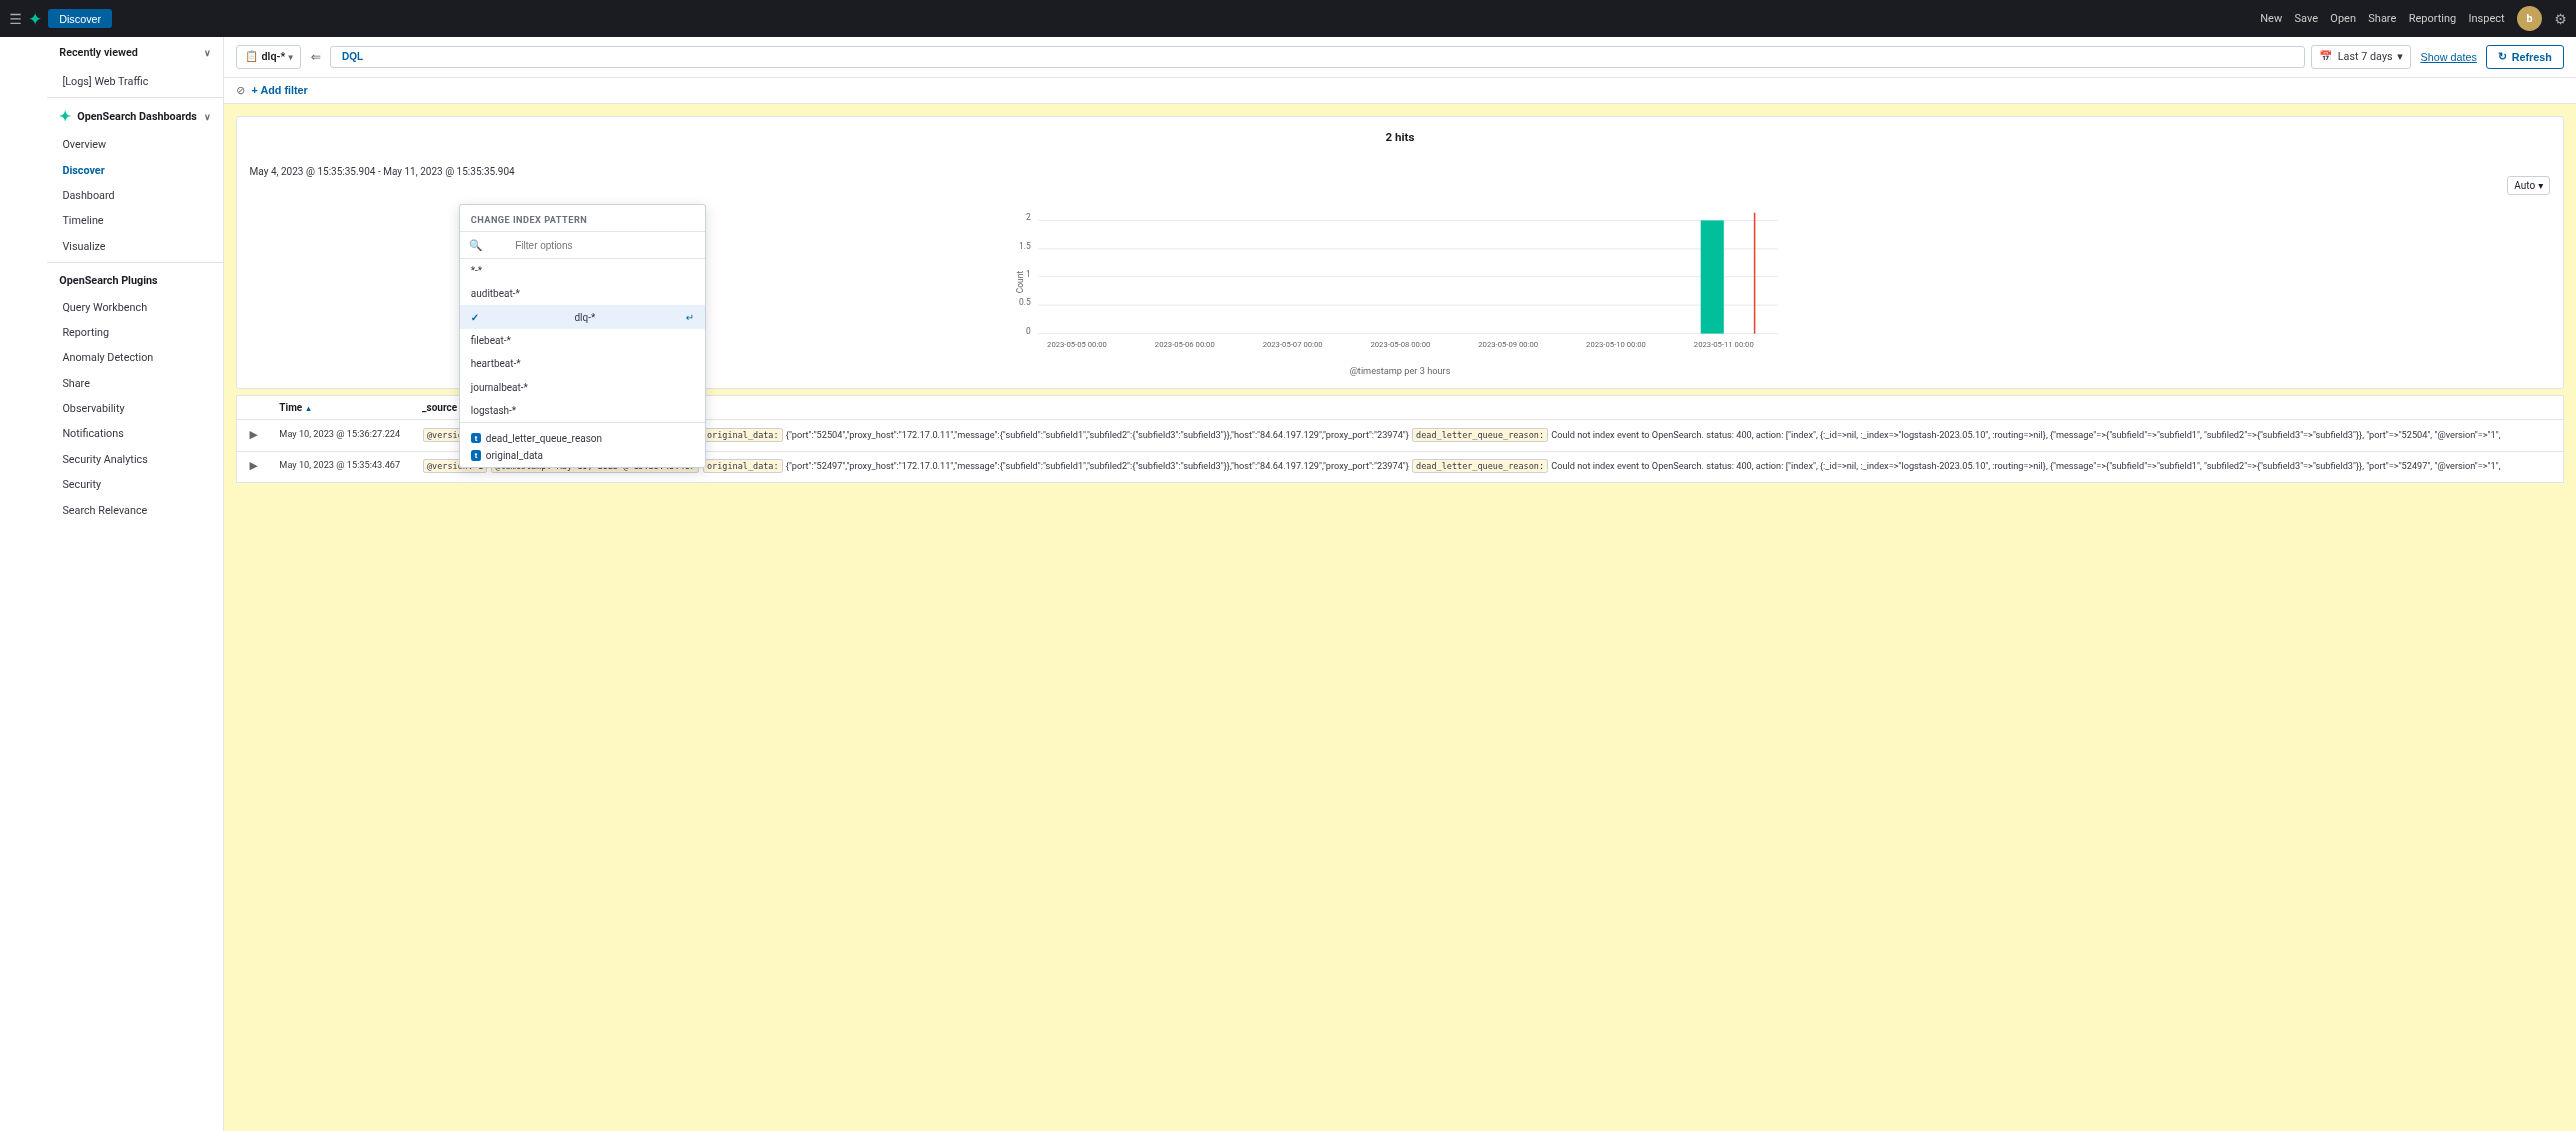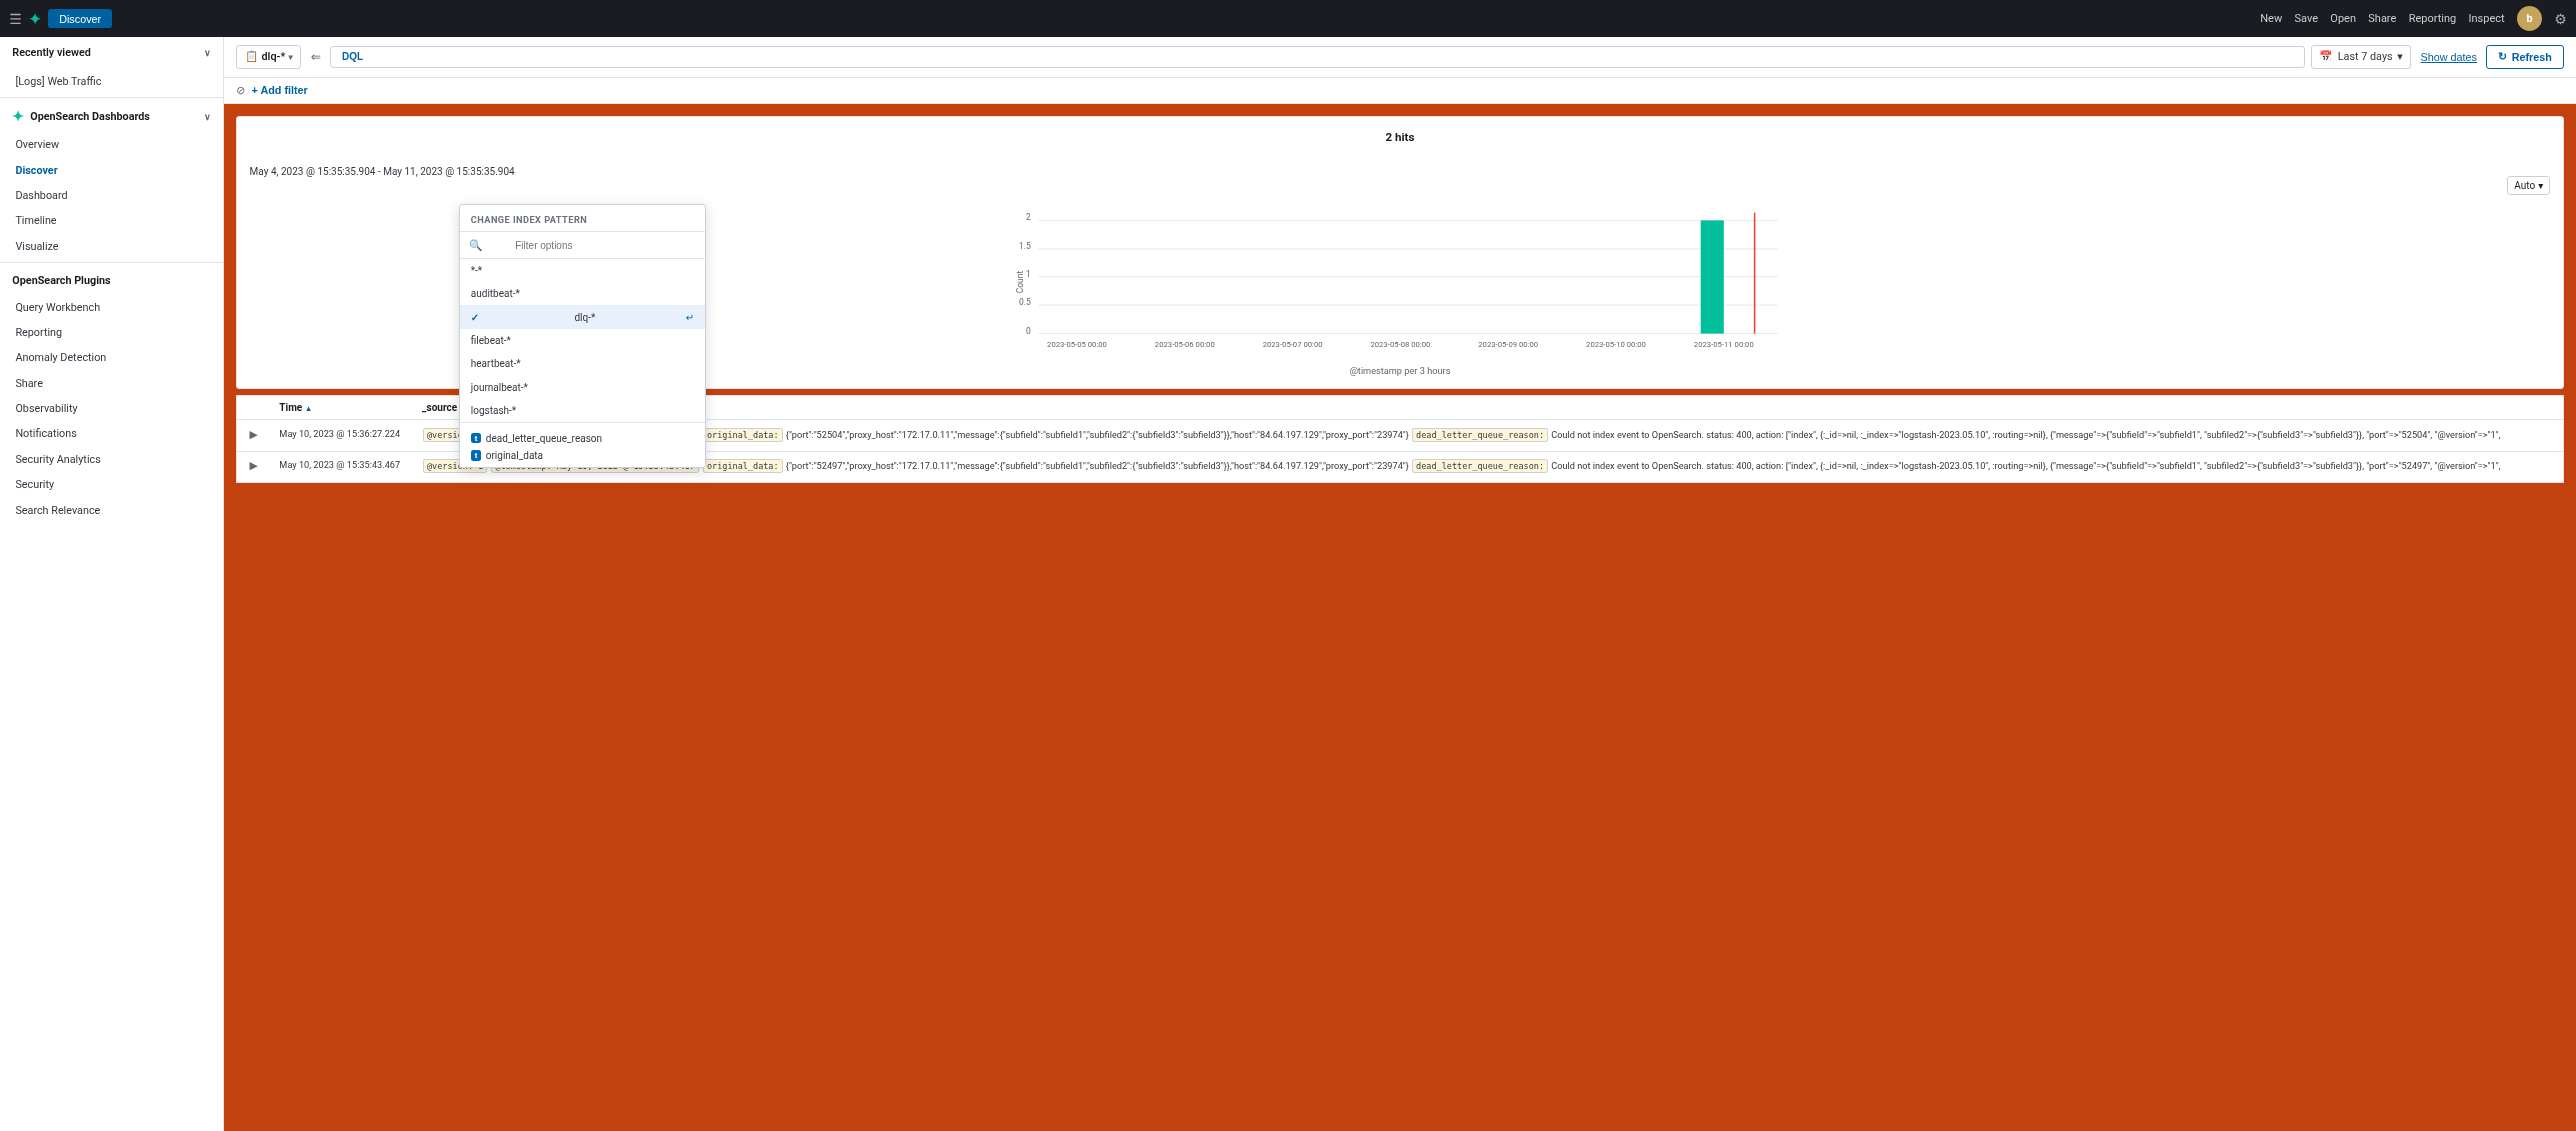--- a/index.html
+++ b/index.html
@@ -26,21 +26,21 @@
       color: #fff; font-weight: bold; font-size: 10.8px; cursor: pointer;
     }
     .navbar-gear { color: #aaa; font-size: 14px; cursor: pointer; }
 
     
     .app-layout { display: flex; height: calc(100vh - 37px); }
 
     
     .sidebar {
       width: 224px; background: #fff; border-right: 0.8px solid #e0e3e8;
-      overflow-y: auto; flex-shrink: 0; display: flex; flex-direction: column;
+      overflow-y: auto; flex-shrink: 0; display: flex; flex-direction: column; padding-left: 47px;
     }
     .sidebar-section-header {
       display: flex; align-items: center; justify-content: space-between;
       padding: 9.2px 12.3px; cursor: pointer; font-weight: 600; font-size: 10.8px;
       color: #1a1c21;
     }
     .sidebar-section-header .chevron { color: #666; font-size: 9.2px; }
     .sidebar-item {
       padding: 6.2px 12.3px 6.2px 15.4px; cursor: pointer; font-size: 10.8px; color: #343741;
       display: flex; align-items: center; gap: 6.2px;
@@ -109,21 +109,21 @@
       display: flex; align-items: center; gap: 6.2px; padding: 6.2px 12.3px;
       background: #fff; border-bottom: 0.8px solid #e0e3e8; flex-shrink: 0;
     }
     .filter-icon { color: #666; font-size: 10.8px; }
     .add-filter-btn {
       border: none; background: none; cursor: pointer; color: #0061A0;
       font-size: 10.8px; display: flex; align-items: flex-end; gap: 3.1px; font-weight: bold;
     }
 
     
-    .content-area { flex: 1; overflow-y: auto; padding: 12.3px; background: #c2410c; }
+    .content-area { flex: 1; overflow-y: auto; padding: 12.3px; background: #fef9c3; }
 
     
     .chart-container {
       background: #fff; border: 0.8px solid #e0e3e8; border-radius: 3.1px;
       padding: 12.3px; margin-bottom: 6.2px;
     }
     .chart-header {
       display: flex; align-items: center; justify-content: space-between; margin-bottom: 9.2px;
     }
     .chart-date-range { font-size: 10px; color: #343741; }

